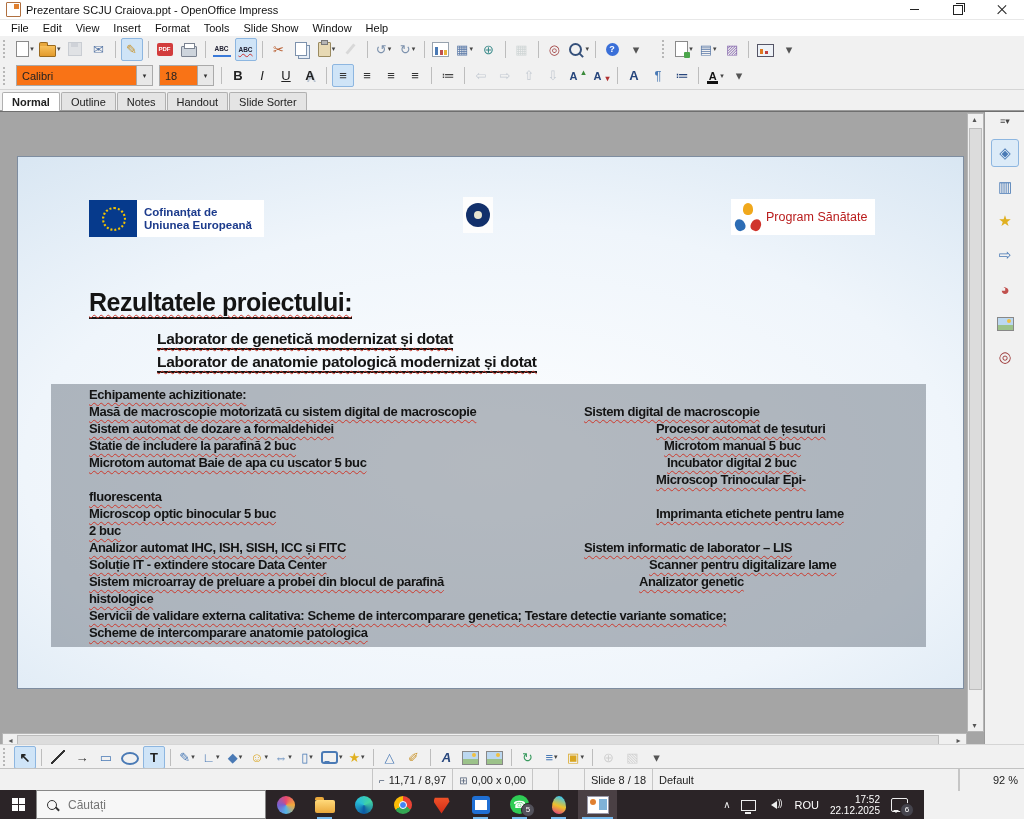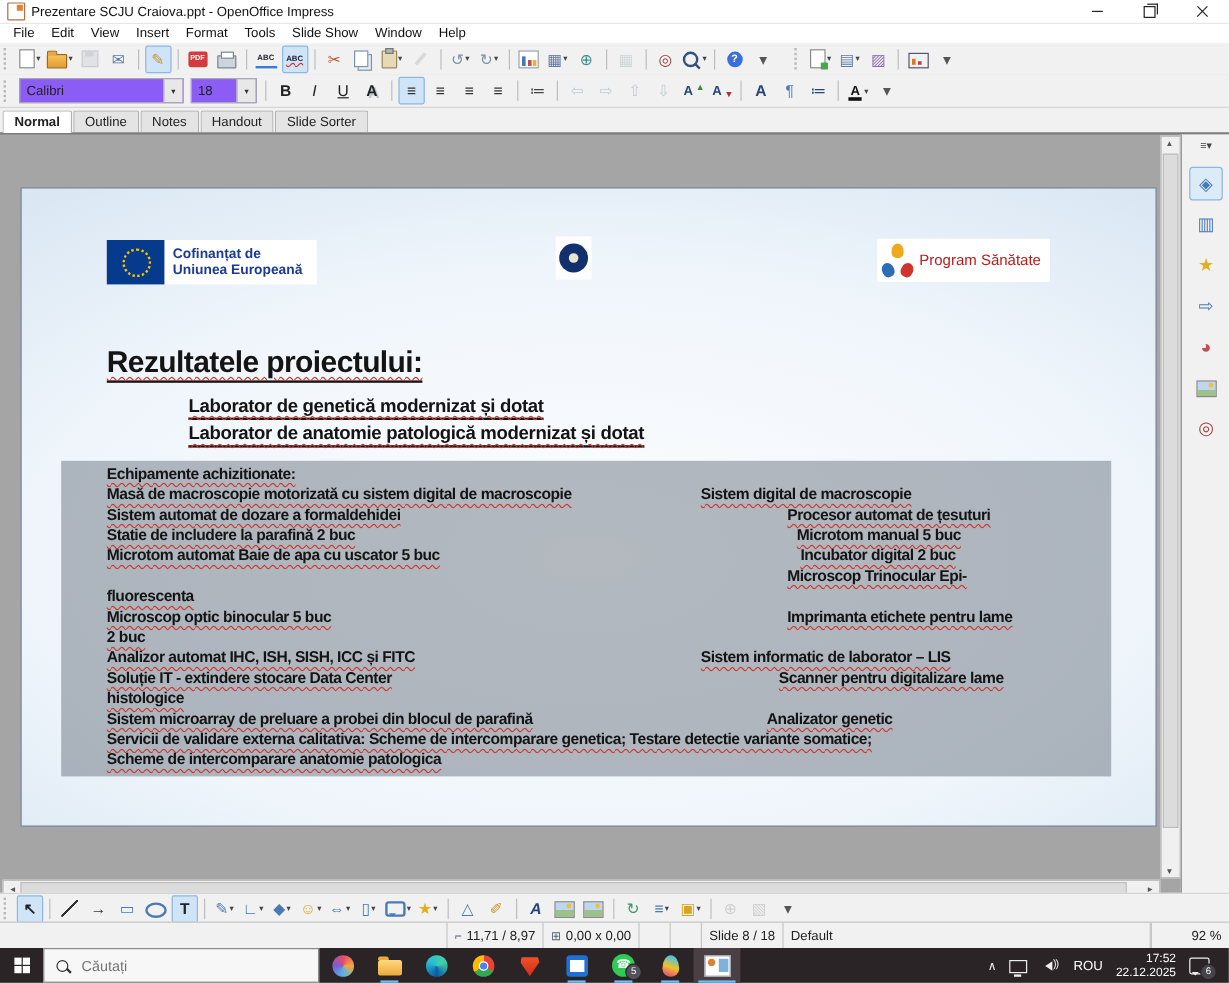--- a/index.html
+++ b/index.html
@@ -28,21 +28,21 @@
   .drawbar{top:744px;height:24px;border-top:1px solid #d5d5d5;}
   .grip{width:5px;height:18px;margin:0 3px;border-left:2px dotted #b7b7b7;}
   .tbgroup{display:flex;align-items:center;}
   .tb{min-width:20px;height:21px;display:inline-flex;align-items:center;justify-content:center;
     border:1px solid transparent;border-radius:2px;margin:0 1px;position:relative;font-size:13px;}
   .tb.active{background:#cfe4f7;border-color:#8db6e0;}
   .tb.disabled{opacity:.38;}
   .tb .ig{display:inline-block;line-height:15px;}
   .dd{font-size:7px;color:#444;margin-left:1px;}
   .sep{width:1px;height:17px;background:#bdbdbd;margin:0 4px;}
-  .combo{height:19px;border:1px solid #aaa;background:#8b5cf6;display:inline-flex;align-items:center;
+  .combo{height:19px;border:1px solid #aaa;background:#f97316;display:inline-flex;align-items:center;
     margin:0 3px;padding-left:5px;font-size:11px;}
   .combo .cdd{width:15px;height:100%;margin-left:auto;background:#e8e8e8;border-left:1px solid #aaa;
     display:flex;align-items:center;justify-content:center;font-size:7px;color:#333;}
   .combo.font{width:130px;} .combo.size{width:48px;}
   
   .ci{position:relative;display:inline-block;}
   .ci-page{width:11px;height:14px;background:#fff;border:1px solid #8a8a8a;}
   .ci-pagep{width:11px;height:14px;background:#fff;border:1px solid #8a8a8a;}
   .ci-pagep::after{content:"";position:absolute;right:-3px;bottom:-2px;width:6px;height:6px;background:#4ca64c;border-radius:1px;}
   .ci-folder{width:15px;height:10px;background:linear-gradient(#f8c15c,#e39b2d);border:1px solid #9a6a1f;border-radius:1px;margin-top:3px;}
@@ -126,21 +126,21 @@
   .sp-btn.active{background:#dcebf8;border-color:#8db6e0;}
   
   .statusbar{position:absolute;left:0;top:768px;width:1024px;height:22px;background:#f1f1f1;border-top:1px solid #c2c2c2;
     display:flex;align-items:center;font-size:11px;color:#222;}
   .sb-cell{height:100%;display:flex;align-items:center;padding:0 6px;border-right:1px solid #c6c6c6;}
   .sb-ic{color:#55637a;margin-right:4px;font-size:10px;}
   .sb-spacer{width:372px;border-right:1px solid #c6c6c6;height:100%;}
   .sb-mini{width:13px;} .sb-fill{flex:1;} 
   .sb-zoom{margin-left:auto;border-left:1px solid #c6c6c6;border-right:none;width:52px;justify-content:flex-end;}
   
-  .taskbar{position:absolute;left:0;top:790px;width:1024px;height:29px;background:#2b2427;display:flex;align-items:center;color:#eee;}
+  .taskbar{position:absolute;left:0;top:790px;width:924px;height:29px;background:#2b2427;display:flex;align-items:center;color:#eee;}
   .tk-start{width:36px;height:29px;display:flex;align-items:center;justify-content:center;}
   .win-logo{width:13px;height:13px;display:grid;grid-template-columns:6px 6px;grid-template-rows:6px 6px;gap:1px;}
   .win-logo i{background:#fdfdfd;}
   .tk-search{width:230px;height:29px;background:#f7f7f7;display:flex;align-items:center;padding-left:10px;border:1px solid #888;box-sizing:border-box;}
   .tk-search .mag{width:8px;height:8px;border:1.5px solid #333;border-radius:50%;position:relative;margin-right:9px;}
   .tk-search .mag::after{content:"";position:absolute;width:5px;height:1.5px;background:#333;right:-4px;bottom:-1px;transform:rotate(45deg);}
   .tk-search input{border:none;outline:none;background:transparent;font-size:12px;color:#333;width:160px;font-family:"Liberation Sans",sans-serif;}
   .tk{width:39px;height:29px;display:flex;align-items:center;justify-content:center;position:relative;}
   .tk.active{background:#4a4044;}
   .tk .ind{position:absolute;bottom:0;left:12px;width:15px;height:2px;background:#76b9ed;}
@@ -440,22 +440,22 @@
           <div class="eqline"><span class="sq">Masă de macroscopie motorizată cu sistem digital de macroscopie</span><span class="r sq" style="left: 495px;">Sistem digital de macroscopie</span></div>
           <div class="eqline"><span class="sq">Sistem automat de dozare a formaldehidei</span><span class="r sq" style="left: 567px;">Procesor automat de țesuturi</span></div>
           <div class="eqline"><span class="sq">Statie de includere la parafină 2 buc</span><span class="r sq" style="left: 575px;">Microtom manual 5 buc</span></div>
           <div class="eqline"><span class="sq">Microtom automat Baie de apa cu uscator 5 buc</span><span class="r sq" style="left: 578px;">Incubator digital 2 buc</span></div>
           <div class="eqline"><span class="r sq" style="left: 567px;">Microscop Trinocular Epi-</span></div>
           <div class="eqline"><span class="sq">fluorescenta</span></div>
           <div class="eqline"><span class="sq">Microscop optic binocular 5 buc</span><span class="r sq" style="left: 567px;">Imprimanta etichete pentru lame</span></div>
           <div class="eqline"><span class="sq">2 buc</span></div>
           <div class="eqline"><span class="sq">Analizor automat IHC, ISH, SISH, ICC și FITC</span><span class="r sq" style="left: 495px;">Sistem informatic de laborator – LIS</span></div>
           <div class="eqline"><span class="sq">Soluție IT - extindere stocare Data Center</span><span class="r sq" style="left: 560px;">Scanner pentru digitalizare lame</span></div>
+          <div class="eqline"><span class="sq">Sistem microarray de preluare a probei din blocul de parafină</span><span class="r sq" style="left: 550px;">Analizator genetic</span></div>
           <div class="eqline"><span class="sq">histologice</span></div>
-          <div class="eqline"><span class="sq">Sistem microarray de preluare a probei din blocul de parafină</span><span class="r sq" style="left: 550px;">Analizator genetic</span></div>
           <div class="eqline"><span class="sq">Servicii de validare externa calitativa: Scheme de intercomparare genetica; Testare detectie variante somatice;</span></div>
           <div class="eqline"><span class="sq">Scheme de intercomparare anatomie patologica</span></div>
         </div>
     </div>
   </div>
   <div class="vscroll">
     <span class="sarrow" style="top:1px;left:0;">▴</span>
     <div class="vthumb"></div>
     <span class="sarrow" style="bottom:1px;left:0;">▾</span>
   </div>

